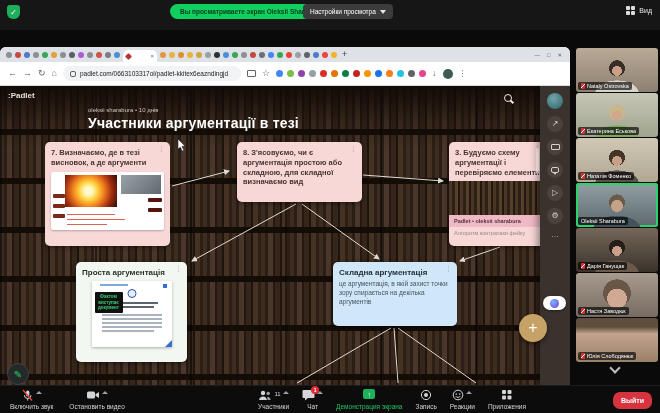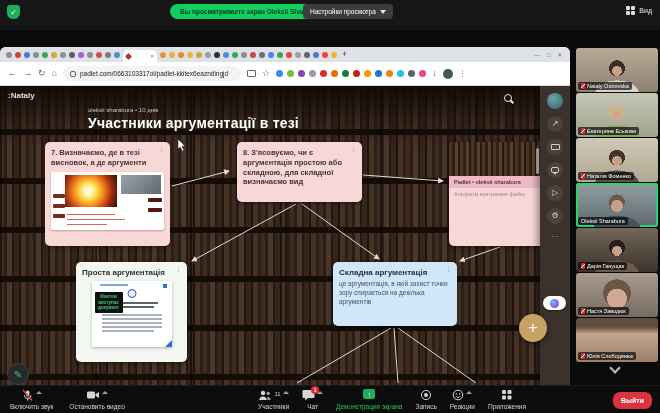--- a/index.html
+++ b/index.html
@@ -259,21 +259,21 @@
           <i style="background: rgb(36, 193, 224);"></i>
           <i style="background: rgb(95, 99, 104);"></i>
           <i style="background: rgb(232, 67, 147);"></i>
         </span>
       <span class="navg">↓</span>
       <span class="avatarb"></span>
       <span class="kebabg">⋮</span>
     </div>
 
     <div class="padlet">
-      <div class="plogo">:Nataly</div>
+      <div class="plogo">:Padlet</div>
       <div class="pauthor">oleksii sharabura • 10 днів</div>
       <div class="ptitle">Участники аргументації в тезі</div>
       <div class="mag"></div>
 
       <svg class="conn" width="570" height="299" viewBox="0 0 570 299">
         <defs>
             <marker id="ah" markerWidth="6" markerHeight="6" refX="5" refY="3" orient="auto">
               <path d="M0,0 L6,3 L0,6 z" fill="#f3ede4"></path>
             </marker>
           </defs>
@@ -306,20 +306,21 @@
         </div>
       </div>
 
       <div class="card pink card2">
         <span class="kb">⋮</span>
         <div class="ctitle">8. З'ясовуємо, чи є аргументація простою або складною, для складної визначаємо вид</div>
       </div>
 
       <div class="card pink card3">
         <span class="kb">⋮</span>
+        <div class="ctitle">3. Будуємо схему аргументації і перевіряємо елементи</div>
         <div class="thumb3"></div>
         <div class="srcbar">Padlet • oleksii sharabura</div>
         <div class="capbar">Алгоритм контратаки фейку</div>
       </div>
 
       <div class="card card5">
         <span class="kb">⋮</span>
         <div class="ctitle5">Складна аргументація</div>
         <div class="cbody5">це аргументація, в якій захист точки зору спирається на декілька аргументів</div>
       </div>

